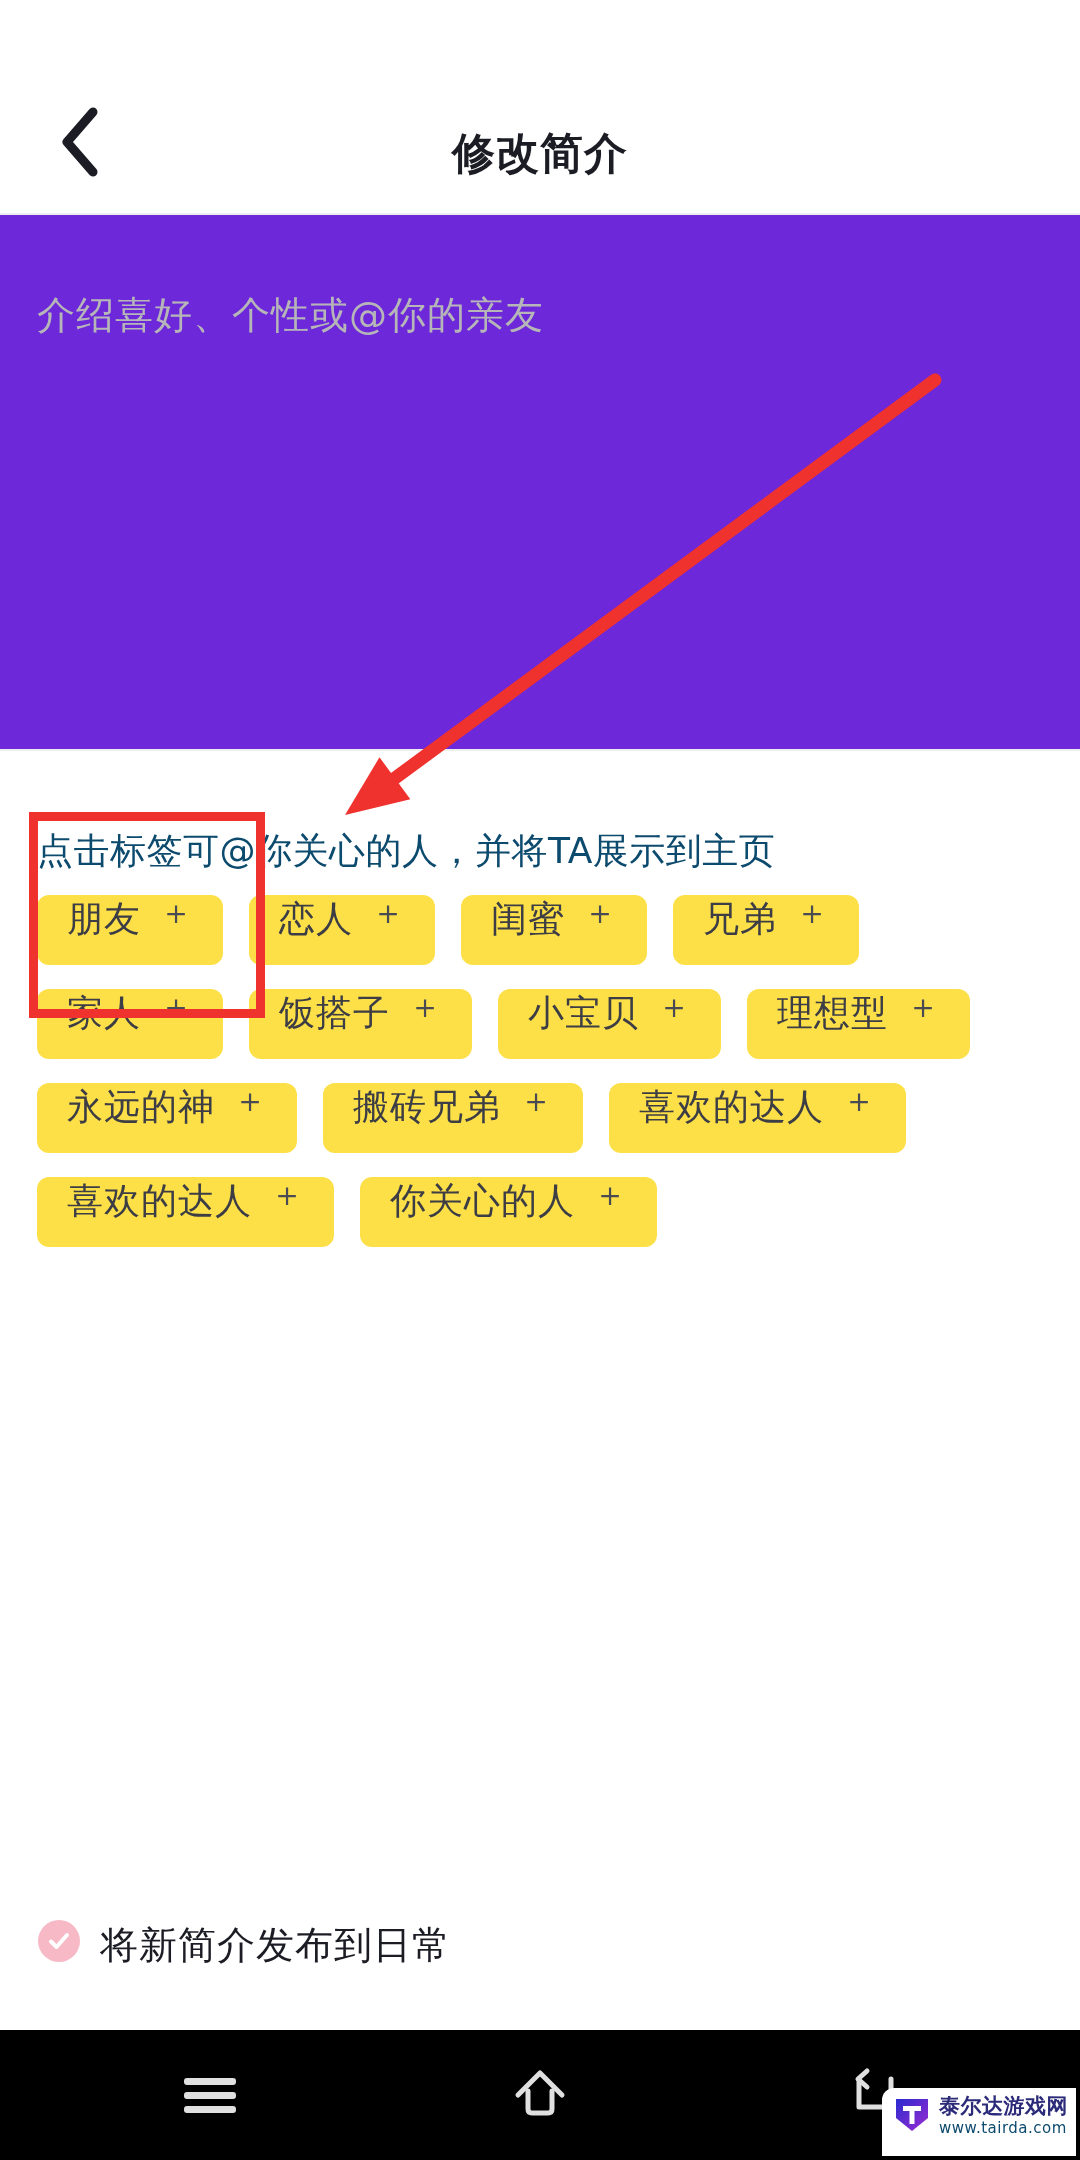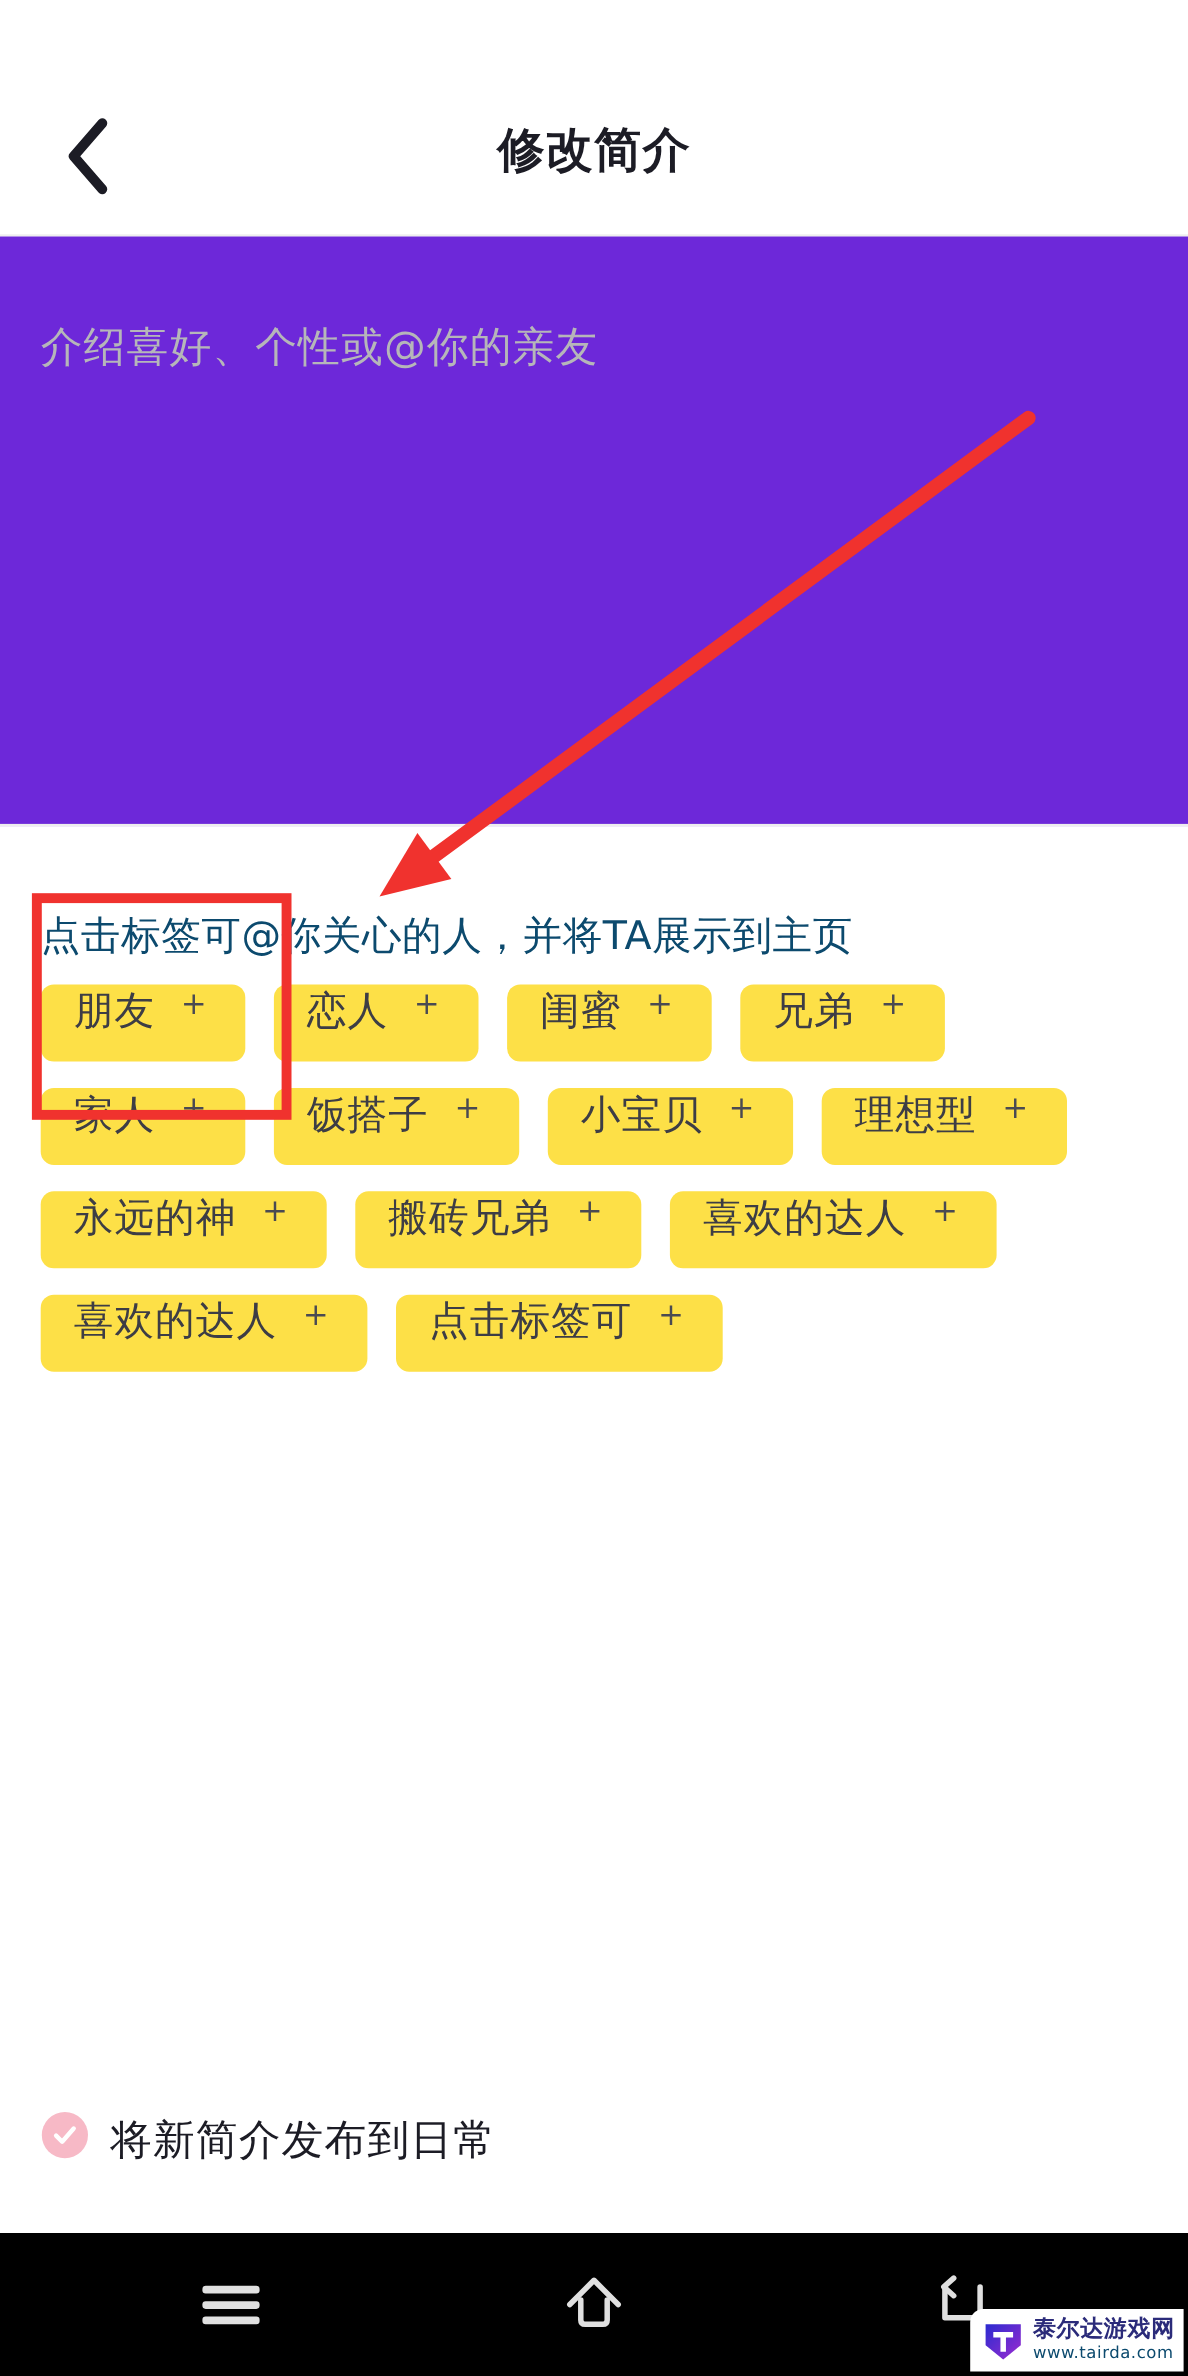--- a/index.html
+++ b/index.html
@@ -44,21 +44,21 @@
     height: 84px;
     display: flex;
     align-items: center;
     justify-content: center;
   }
   .back-chevron {
     display: block;
   }
   .header-title {
     position: absolute;
-    left: 0; top: 0;
+    left: 0; top: 16px;
     width: 1080px;
     height: 151px;
     line-height: 151px;
     text-align: center;
     font-size: 43px;
     color: #1c1c25;
     font-weight: 600;
     letter-spacing: 1px;
   }
   .save-btn {
@@ -189,24 +189,24 @@
     border-radius: 3px;
     margin: 7px 0;
   }
 
   
   .watermark {
     position: absolute;
     right: 4px;
     bottom: 4px;
     display: flex;
-    align-items: flex-end;
+    align-items: flex-start;
     background: #ffffff;
     border-radius: 12px 0 0 0;
-    padding: 6px 8px 8px 10px;
+    padding: 6px 8px 19px 10px;
   }
   .wm-logo {
     width: 40px; height: 40px;
     flex: none;
     margin-right: 7px;
   }
   .wm-texts { line-height: 1.15; }
   .wm-title {
     font-size: 21px;
     font-weight: bold;
@@ -312,21 +312,21 @@
             <span class="tag-label">喜欢的达人</span>
             <span class="tag-plus">＋</span>
           </div>
         </div>
         <div class="tag-row">
           <div class="tag-chip">
             <span class="tag-label">喜欢的达人</span>
             <span class="tag-plus">＋</span>
           </div>
           <div class="tag-chip">
-            <span class="tag-label">点击标签可</span>
+            <span class="tag-label">你关心的人</span>
             <span class="tag-plus">＋</span>
           </div>
         </div>
       </div>
   </div>
 
   <div class="footer-check">
     <span class="check-circle">
       <svg width="26" height="26" viewBox="0 0 26 26">
         <polyline points="5,13.5 10.5,19 21,7" fill="none" stroke="#ffffff" stroke-width="4" stroke-linecap="round" stroke-linejoin="round"></polyline>

